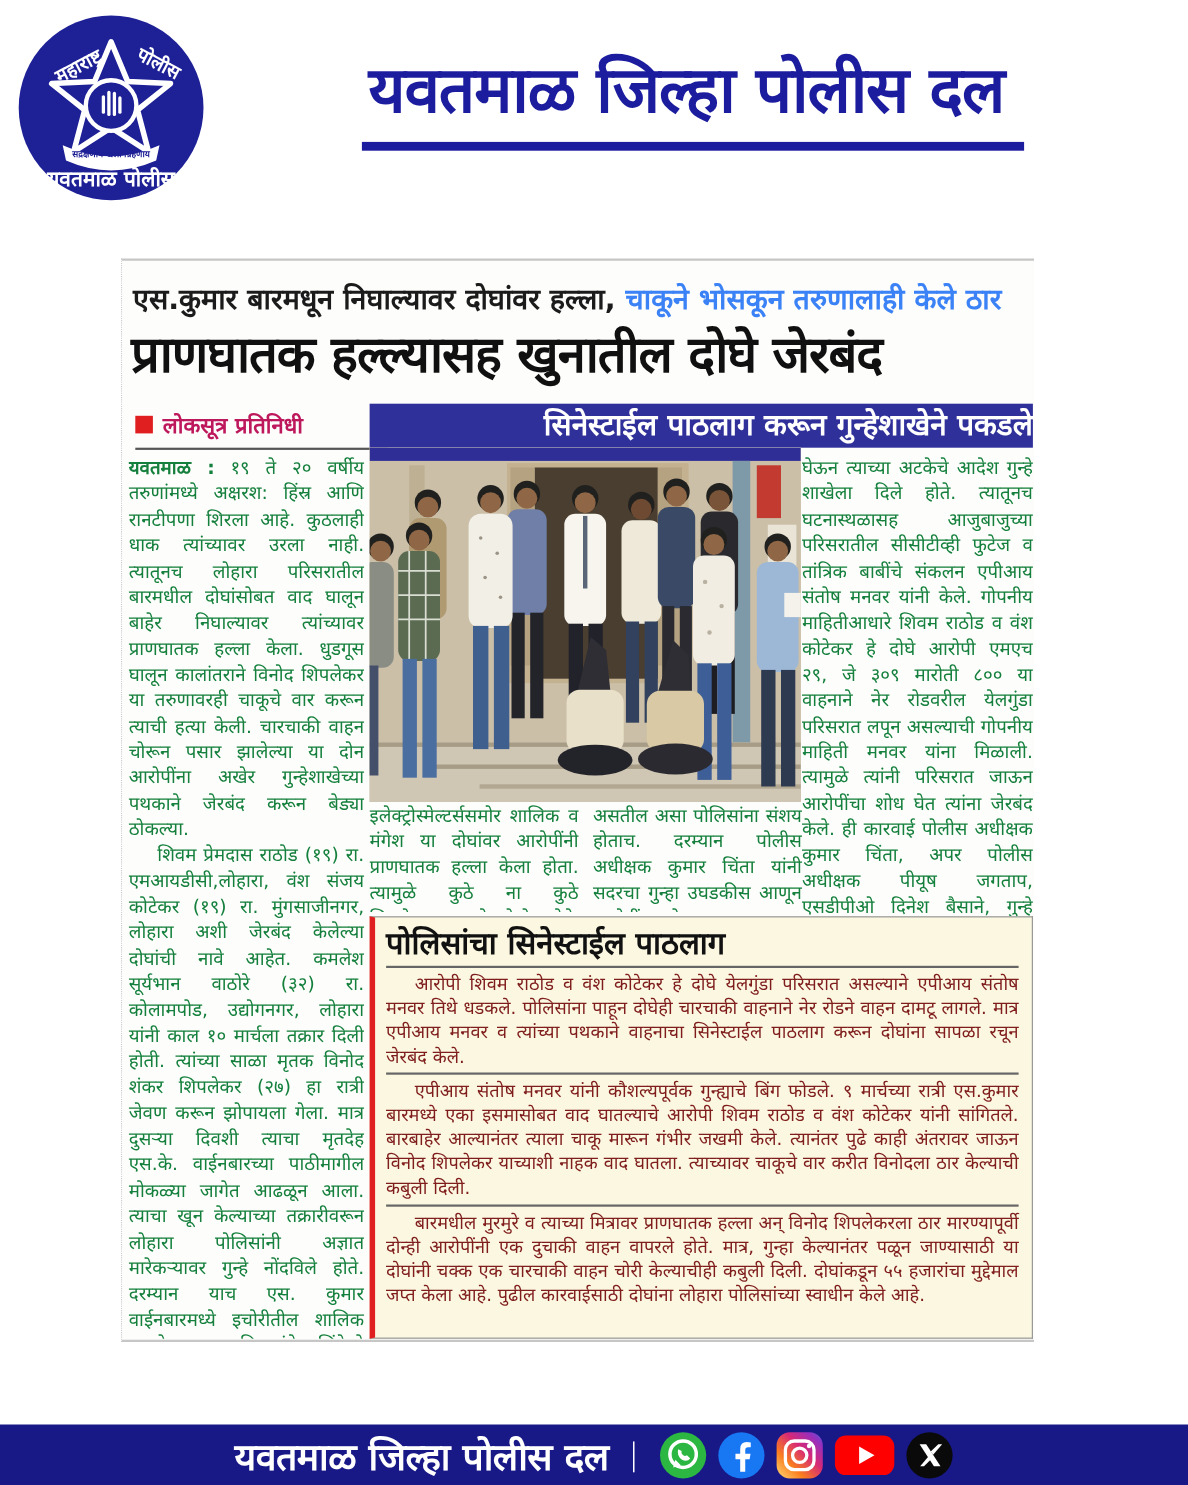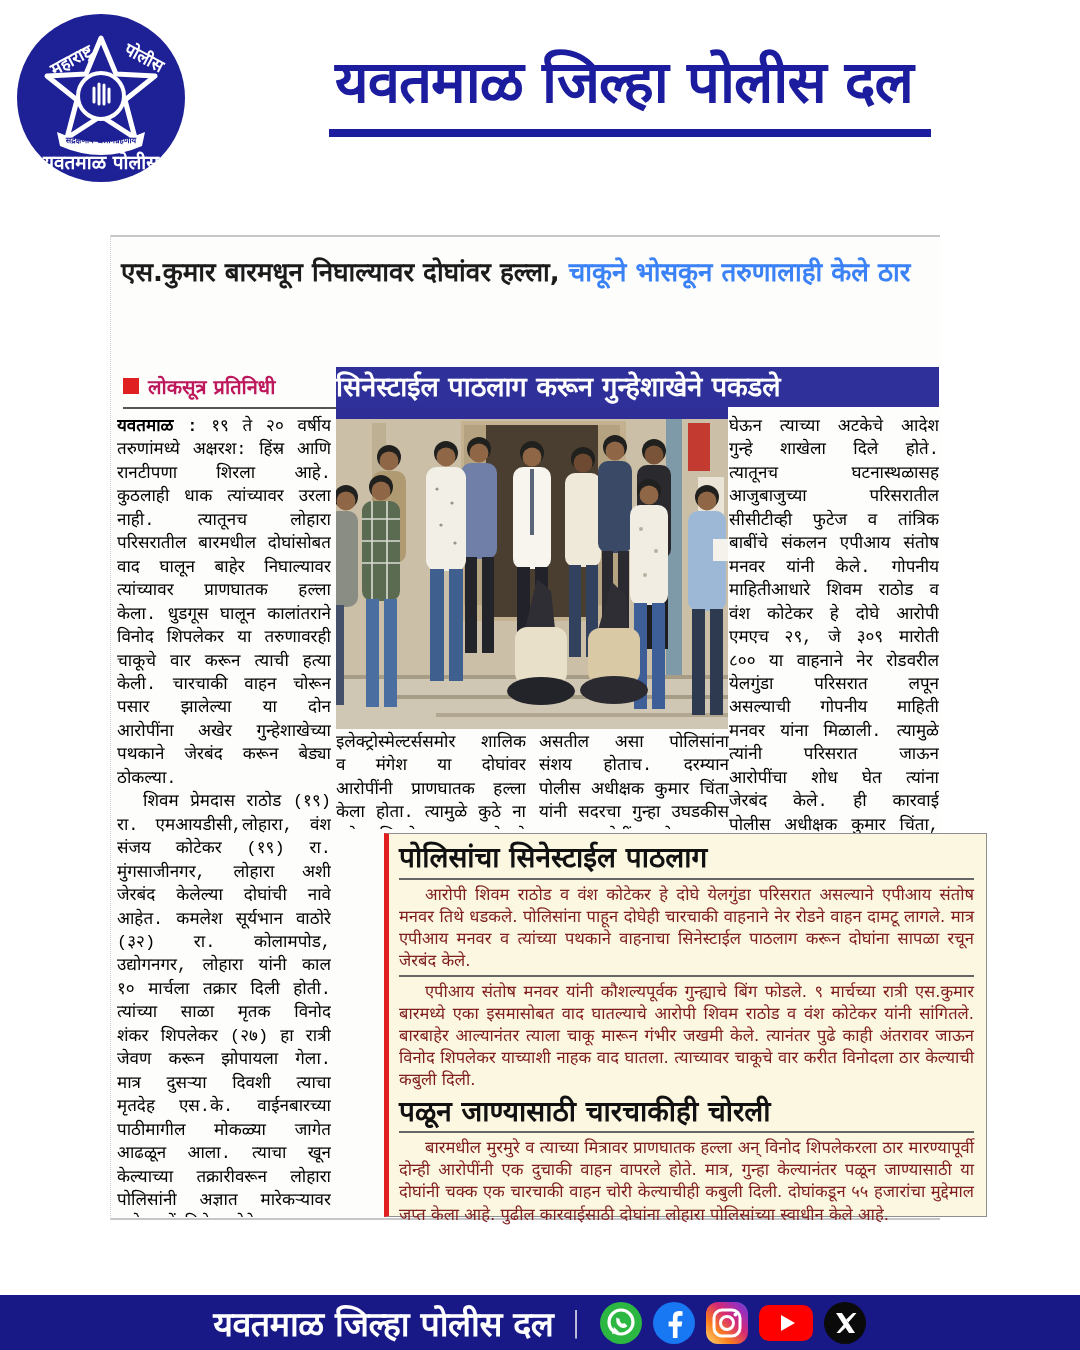--- a/index.html
+++ b/index.html
@@ -19,34 +19,34 @@
           border-left:1px dotted #cccccc; }
   .kicker { position:absolute; left:10px; top:16px; width:810px; font-size:26px; font-weight:700;
             color:#1b1b1b; white-space:nowrap; }
   .kicker .red { color:#3b82f6; }
   .headline { position:absolute; left:8px; top:52px; width:818px; font-size:46px; font-weight:800;
               color:#101010; letter-spacing:-1px; white-space:nowrap; }
   .byline { position:absolute; left:12px; top:136px; width:210px; font-size:20px; font-weight:700; color:#be185d; }
   .byline .sq { display:inline-block; width:16px; height:16px; background:#e02020; margin-right:9px; }
   .byline-rule { position:absolute; left:12px; top:170px; width:230px; border-top:2px solid #555; }
   .banner { position:absolute; left:225px; top:130px; width:603px; height:40px; background:#30309a;
-            color:#ffffff; font-size:27px; font-weight:700; text-align:left; line-height:40px; }
-
-  .news-col { font-size:17px; line-height:1.38; color:#000000; text-align:justify; overflow:hidden;font-family:Liberation Mono, monospace; }
+            color:#ffffff; font-size:27px; font-weight:700; text-align:right; line-height:40px; }
+
+  .news-col { font-size:17px; line-height:1.38; color:#15803d; text-align:justify; overflow:hidden; }
   .news-col p + p { text-indent:26px; }
   .lead { font-weight:800; }
   .col-left  { position:absolute; left:6px;  top:178px; width:214px; height:802px; }
   .col-right { position:absolute; left:618px; top:178px; width:210px; height:418px; }
   .col-mid-1 { position:absolute; left:225px; top:494px; width:190px; height:98px; }
   .col-mid-2 { position:absolute; left:428px; top:494px; width:190px; height:98px; }
 
   .photo { position:absolute; left:225px; top:170px; width:392px; height:322px; background:#cbbfa8; }
 
   .ybox { position:absolute; left:225px; top:596px; width:603px; height:384px; background:#fbf7e0;
-          border:1px solid #8f8f8f; border-left:5px solid #e02020; padding:4px 12px 6px 10px;margin-left:48px; }
+          border:1px solid #8f8f8f; border-left:5px solid #e02020; padding:4px 12px 6px 10px; }
   .ybox h3 { font-size:28px; font-weight:800; color:#111; line-height:1.2; margin-top:3px; }
   .ybox .rule { border-top:2px solid #666; margin:3px 0 4px 0; }
   .ybox .btxt { font-size:16.5px; line-height:1.34; color:#7f1d1d; text-align:justify; text-indent:26px; }
 
   
   .footer { position:absolute; left:0; top:1295px; width:1080px; height:55px; background:#181887;
             display:flex; align-items:center; justify-content:center; gap:14px; }
   .footer-title { color:#ffffff; font-size:34px; font-weight:800; letter-spacing:-0.5px; }
   .footer-sep { color:#ffffff; font-size:28px; font-weight:300; margin:0 4px; }
   .soc { display:flex; align-items:center; gap:9px; }
@@ -78,20 +78,21 @@
   <div class="page-title-wrap">
     <span class="page-title">यवतमाळ जिल्हा पोलीस दल</span>
   </div>
 
   <div class="clip">
 
     <div class="kicker">
       <span>एस.कुमार बारमधून निघाल्यावर दोघांवर हल्ला, </span><span class="red">चाकूने भोसकून तरुणालाही केले ठार</span>
     </div>
 
+    <div class="headline">प्राणघातक हल्ल्यासह खुनातील दोघे जेरबंद</div>
 
     <div class="byline">
       <span class="sq"></span><span>लोकसूत्र प्रतिनिधी</span>
     </div>
     <div class="byline-rule"></div>
 
     <div class="banner">सिनेस्टाईल पाठलाग करून गुन्हेशाखेने पकडले</div>
 
     <div class="photo">
       <svg width="392" height="322" viewBox="0 0 392 322">
@@ -225,21 +226,20 @@
     <div class="news-col col-right">
       <p><span>घेऊन त्याच्या अटकेचे आदेश गुन्हे शाखेला दिले होते. त्यातूनच घटनास्थळासह आजुबाजुच्या परिसरातील सीसीटीव्ही फुटेज व तांत्रिक बाबींचे संकलन एपीआय संतोष मनवर यांनी केले. गोपनीय माहितीआधारे शिवम राठोड व वंश कोटेकर हे दोघे आरोपी एमएच २९, जे ३०९ मारोती ८०० या वाहनाने नेर रोडवरील येलगुंडा परिसरात लपून असल्याची गोपनीय माहिती मनवर यांना मिळाली. त्यामुळे त्यांनी परिसरात जाऊन आरोपींचा शोध घेत त्यांना जेरबंद केले. ही कारवाई पोलीस अधीक्षक कुमार चिंता, अपर पोलीस अधीक्षक पीयूष जगताप, एसडीपीओ दिनेश बैसाने, गुन्हे शाखेचे पोलीस निरीक्षक सतिश चवरे यांच्या मार्गदर्शनात </span></p>
     </div>
 
     <div class="ybox">
       <h3>पोलिसांचा सिनेस्टाईल पाठलाग</h3>
       <div class="rule"></div>
       <p class="btxt">आरोपी शिवम राठोड व वंश कोटेकर हे दोघे येलगुंडा परिसरात असल्याने एपीआय संतोष मनवर तिथे धडकले. पोलिसांना पाहून दोघेही चारचाकी वाहनाने नेर रोडने वाहन दामटू लागले. मात्र एपीआय मनवर व त्यांच्या पथकाने वाहनाचा सिनेस्टाईल पाठलाग करून दोघांना सापळा रचून जेरबंद केले.</p>
       <div class="rule"></div>
       <p class="btxt">एपीआय संतोष मनवर यांनी कौशल्यपूर्वक गुन्ह्याचे बिंग फोडले. ९ मार्चच्या रात्री एस.कुमार बारमध्ये एका इसमासोबत वाद घातल्याचे आरोपी शिवम राठोड व वंश कोटेकर यांनी सांगितले. बारबाहेर आल्यानंतर त्याला चाकू मारून गंभीर जखमी केले. त्यानंतर पुढे काही अंतरावर जाऊन विनोद शिपलेकर याच्याशी नाहक वाद घातला. त्याच्यावर चाकूचे वार करीत विनोदला ठार केल्याची कबुली दिली.</p>
-      <h3>पळून जाण्यासाठी चारचाकीही चोरली</h3>
       <div class="rule"></div>
       <p class="btxt">बारमधील मुरमुरे व त्याच्या मित्रावर प्राणघातक हल्ला अन् विनोद शिपलेकरला ठार मारण्यापूर्वी दोन्ही आरोपींनी एक दुचाकी वाहन वापरले होते. मात्र, गुन्हा केल्यानंतर पळून जाण्यासाठी या दोघांनी चक्क एक चारचाकी वाहन चोरी केल्याचीही कबुली दिली. दोघांकडून ५५ हजारांचा मुद्देमाल जप्त केला आहे. पुढील कारवाईसाठी दोघांना लोहारा पोलिसांच्या स्वाधीन केले आहे.</p>
     </div>
   </div>
 
   <div class="footer">
     <span class="footer-title">यवतमाळ जिल्हा पोलीस दल</span>
     <span class="footer-sep">|</span>
     <div class="soc">
       <svg width="44" height="44" viewBox="0 0 44 44">

